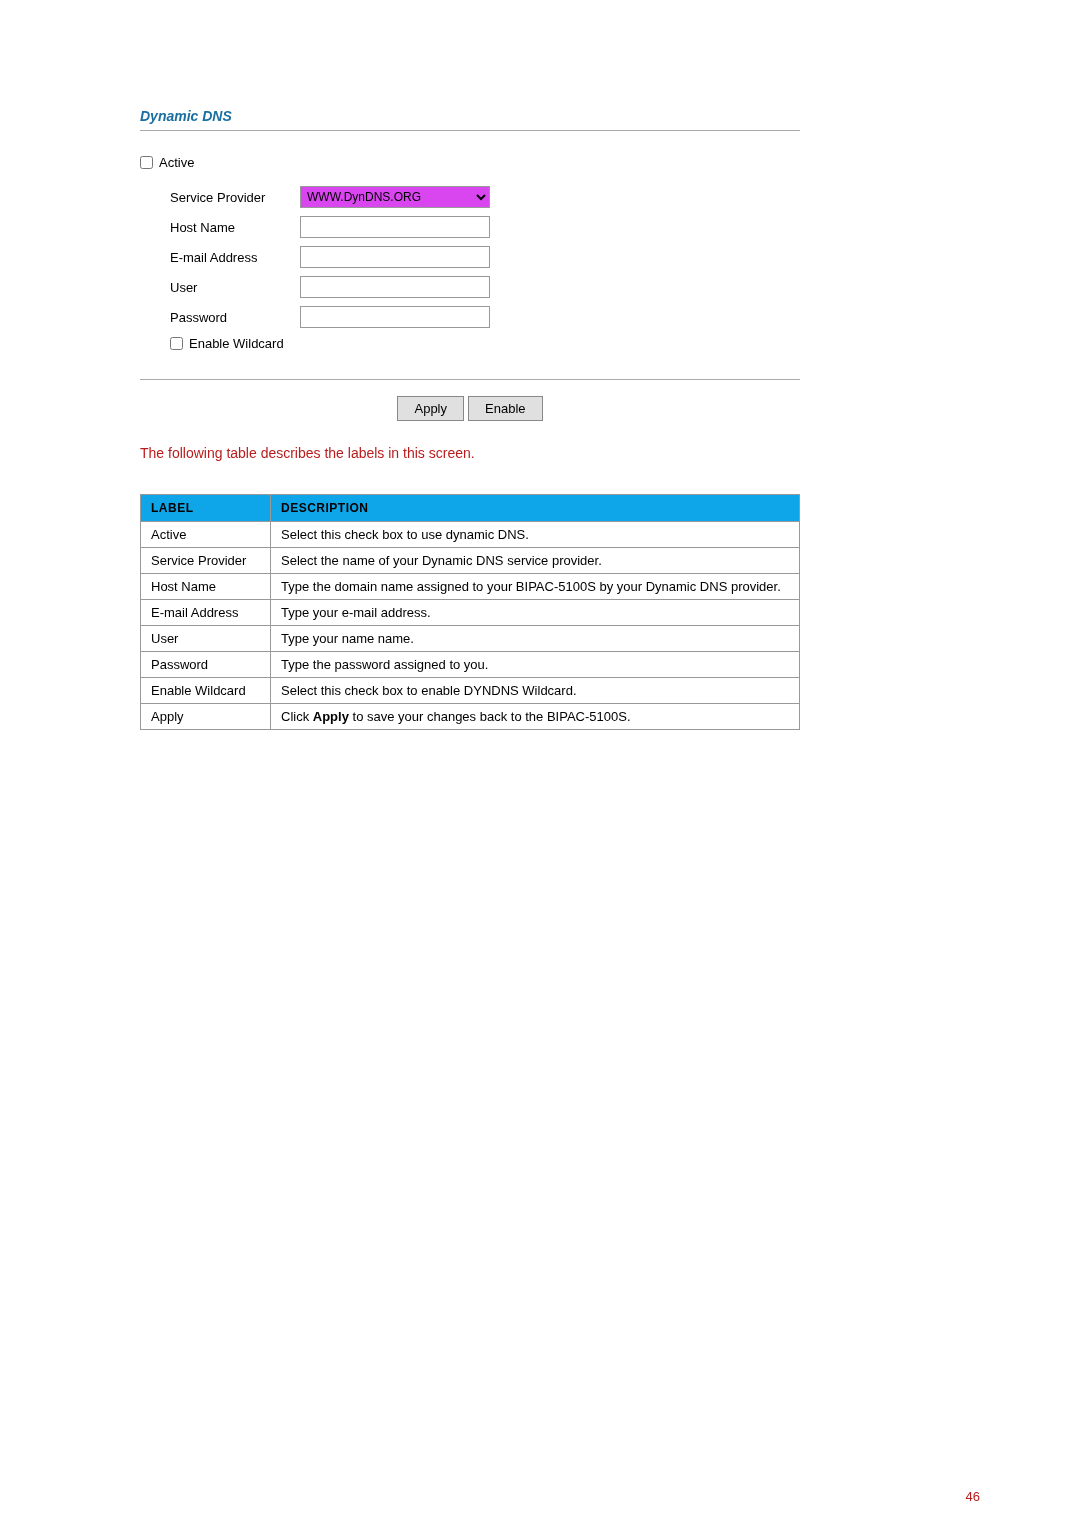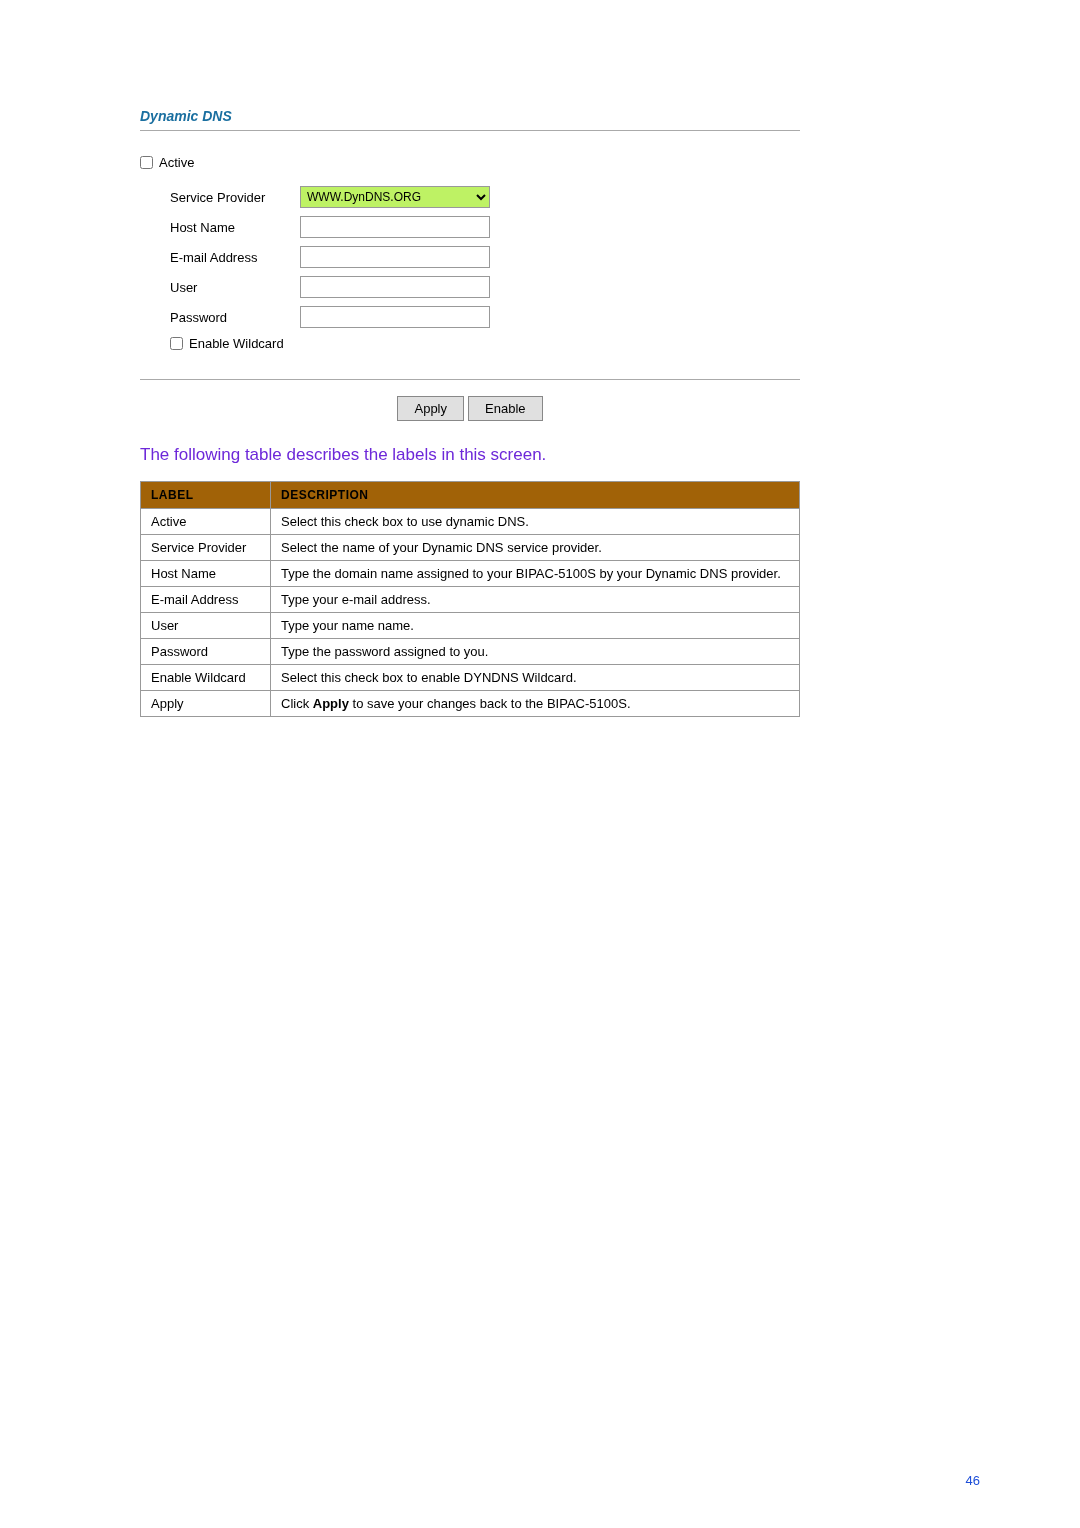--- a/index.html
+++ b/index.html
@@ -55,21 +55,21 @@
       font-size: 12px;
       padding: 0 4px;
       background: #fff;
     }
     .form-select {
       border: 1px solid #999;
       height: 22px;
       width: 190px;
       font-size: 12px;
       padding: 0 2px;
-      background: #bef264;
+      background: #d946ef;
     }
     .wildcard-row {
       display: flex;
       align-items: center;
       gap: 6px;
       margin-top: 8px;
       padding-left: 30px;
     }
     .checkbox-label {
       font-size: 13px;
@@ -88,52 +88,52 @@
     }
     .btn {
       border: 1px solid #888;
       background: #e0e0e0;
       padding: 4px 16px;
       font-size: 13px;
       cursor: pointer;
       min-width: 60px;
     }
     .description-text {
-      font-size: 17px;
-      color: #6d28d9;
-      margin-bottom: 16px;
+      font-size: 14px;
+      color: #b91c1c;
+      margin-bottom: 33px;
     }
     .desc-table {
       width: 100%;
       border-collapse: collapse;
       font-size: 13px;
     }
     .desc-table th {
-      background: #a16207;
+      background: #0ea5e9;
       border: 1px solid #999;
       padding: 6px 10px;
       text-align: left;
       font-weight: bold;
       font-size: 12px;
       letter-spacing: 0.5px;
     }
     .desc-table td {
       border: 1px solid #999;
       padding: 5px 10px;
       vertical-align: top;
     }
     .desc-table td:first-child {
       width: 130px;
     }
     .page-number {
       position: absolute;
-      bottom: 40px;
+      bottom: 24px;
       right: 100px;
       font-size: 13px;
-      color: #1d4ed8;
+      color: #b91c1c;
     }
     input[type="checkbox"] {
       width: 13px;
       height: 13px;
       cursor: pointer;
     }
   </style>
 </head>
 <body>
 

